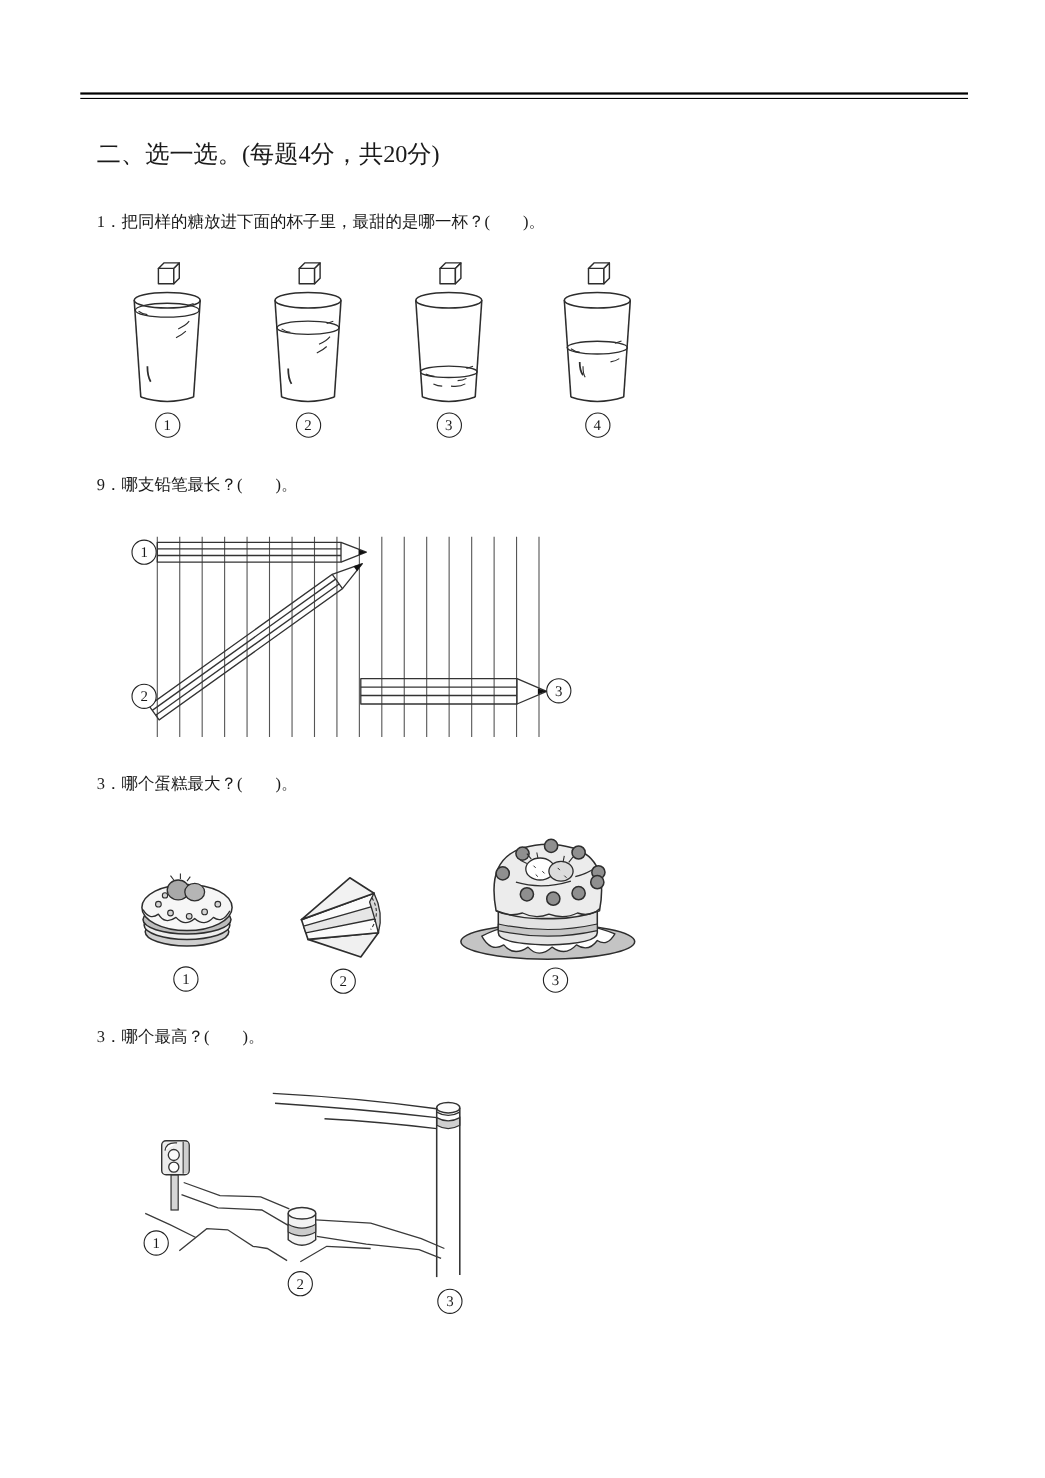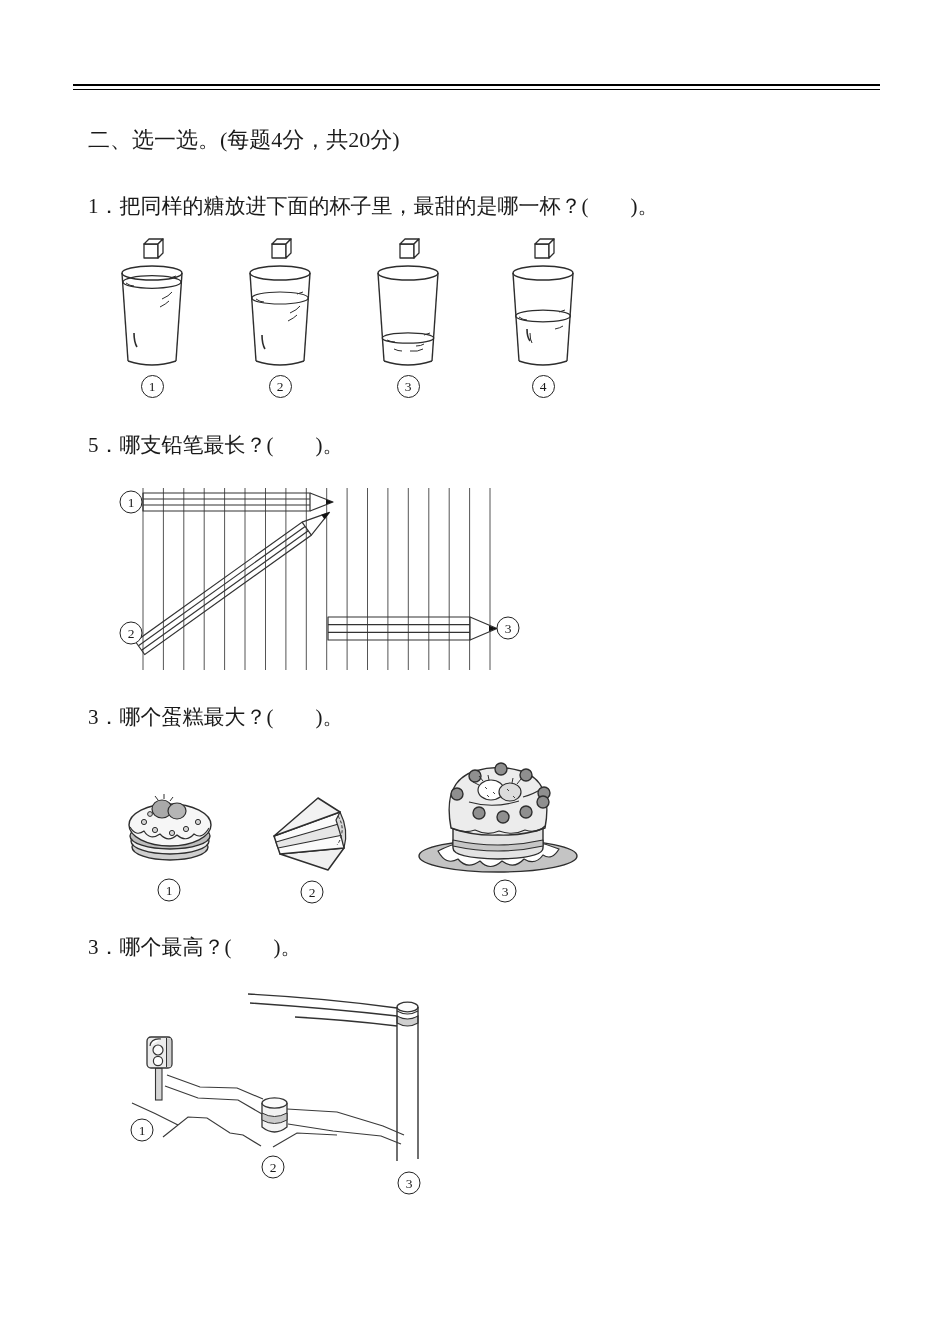--- a/index.html
+++ b/index.html
@@ -4,21 +4,21 @@
 <style>
   html,body{margin:0;padding:0;background:#fff;}
   .page{
     position:relative;width:950px;height:1344px;background:#ffffff;
     font-family:"Liberation Serif","DejaVu Serif",serif;color:#1a1a1a;overflow:hidden;
   }
   .rule{position:absolute;left:73px;top:84px;width:807px;height:3px;
     border-top:2px solid #000;border-bottom:1px solid #000;}
   .txt{position:absolute;white-space:pre;line-height:1.25;}
   .section-title{left:88px;top:126px;font-size:22px;}
-  .q-text{font-size:21px;}
+  .q-text{font-size:15px;}
   .fig{position:absolute;}
   .circled{
     position:absolute;width:21px;height:21px;border:1.3px solid #222;border-radius:50%;
     display:flex;align-items:center;justify-content:center;font-size:13.5px;background:#fff;
     transform:translate(-50%,-50%);line-height:1;
   }
   .circled-static{
     width:21px;height:21px;border:1.3px solid #222;border-radius:50%;
     display:flex;align-items:center;justify-content:center;font-size:13.5px;background:#fff;
     margin:2px auto 0 auto;line-height:1;
@@ -125,21 +125,21 @@
           <path d="M56,75 l6,-2" stroke-width="1"></path>
           <path d="M52,92 q5,-1 8,-3" stroke-width="1"></path>
           <path d="M24,92 q0,8 3,12" stroke-width="1.6"></path>
           <path d="M27,96 q0,7 2,10" stroke-width="1"></path>
         </g>
       </svg>
       <div class="circled-static">4</div>
     </div>
   </div>
 
-  <div class="txt q-text" style="left:88px;top:432px;">5．哪支铅笔最长？(　　)。</div>
+  <div class="txt q-text" style="left:88px;top:432px;">9．哪支铅笔最长？(　　)。</div>
 
   <div class="fig" style="left:115px;top:485px;width:420px;height:200px;">
     <svg width="420" height="200" viewBox="0 0 420 200">
       <g stroke="#555" stroke-width="1">
         <line x1="28" y1="3" x2="28" y2="185"></line>
           <line x1="48.4" y1="3" x2="48.4" y2="185"></line>
         <line x1="68.8" y1="3" x2="68.8" y2="185"></line>
           <line x1="89.2" y1="3" x2="89.2" y2="185"></line>
         <line x1="109.6" y1="3" x2="109.6" y2="185"></line>
           <line x1="130" y1="3" x2="130" y2="185"></line>

